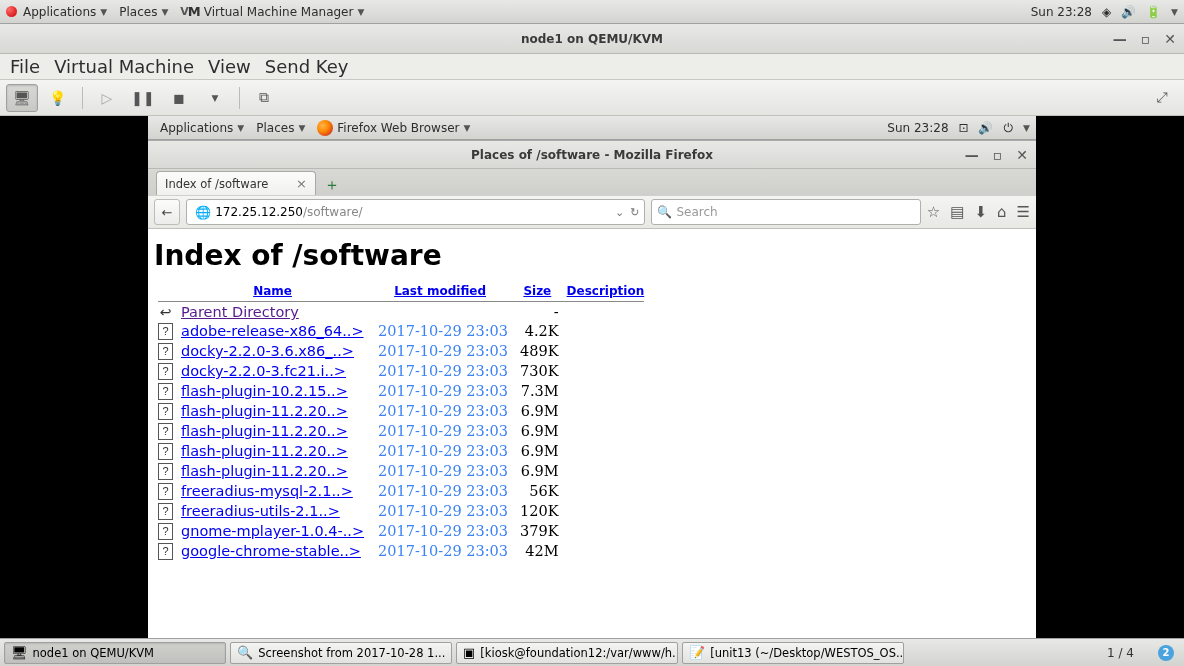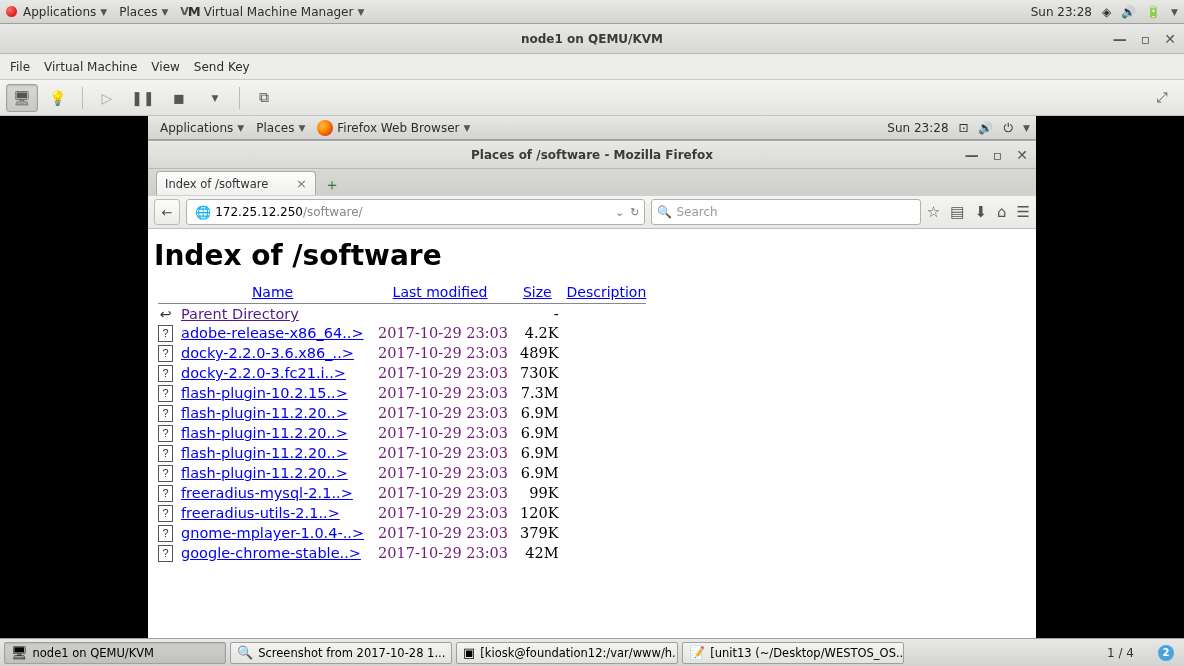--- a/index.html
+++ b/index.html
@@ -12,21 +12,21 @@
 .host-panel .tray { display: flex; align-items: center; gap: 10px; }
 .host-panel .red-dot { width: 11px; height: 11px; background: radial-gradient(circle at 30% 30%, #ff6b6b, #c00); border-radius: 50%; }
 .host-panel .vmm-icon { display:flex; align-items:center; font-weight:bold; font-size:11px; color:#555;}
 .host-panel .vmm-icon b { color:#333; font-size:13px; margin:0 -1px;}
 
 
 .vmm-window { position: absolute; top: 24px; left: 0; right: 0; bottom: 28px; background: #ededea; display: flex; flex-direction: column; }
 .vmm-title { height: 30px; background: linear-gradient(#e8e8e6, #d8d8d5); display: flex; align-items: center; justify-content: center; font-size: 12px; font-weight: bold; color: #3a3a3a; position: relative; border-bottom: 1px solid #b8b8b5; }
 .win-controls { position: absolute; right: 8px; top: 0; bottom: 0; display: flex; align-items: center; gap: 14px; font-size: 14px; color: #555; }
 .win-controls span { cursor: pointer; }
-.vmm-menu { height: 26px; display: flex; align-items: center; gap: 14px; padding: 0 10px; font-size: 12px; color: #2e2e2e; border-bottom: 1px solid #c8c8c5; }
+.vmm-menu { height: 26px; display: flex; align-items: center; gap: 14px; padding: 0 10px; font-size: 18px; color: #2e2e2e; border-bottom: 1px solid #c8c8c5; }
 .vmm-menu span { cursor: pointer; }
 .vmm-toolbar { height: 36px; background: linear-gradient(#f4f4f2, #e4e4e1); border-bottom: 1px solid #c0c0bd; display: flex; align-items: center; padding: 0 6px; gap: 4px; }
 .tb-btn { width: 32px; height: 28px; border: 1px solid transparent; border-radius: 3px; display: flex; align-items: center; justify-content: center; font-size: 14px; color: #555; cursor: pointer; }
 .tb-btn.active { background: linear-gradient(#d8d8d5, #c8c8c5); border-color: #a0a0a0; box-shadow: inset 0 1px 2px rgba(0,0,0,0.15); }
 .tb-btn.disabled { opacity: 0.45; }
 .tb-sep { width: 1px; height: 22px; background: #bbb; margin: 0 4px; }
 
 
 .guest-area { flex: 1; display: flex; background: #000; }
 .black-left, .black-right { background: #000; }
@@ -55,32 +55,32 @@
 .urlbox .path { color: #888; }
 .urlbox .drop { margin-left: auto; display:flex; gap:6px; color:#777; font-size:11px; }
 .searchbox { flex: 0.8; height: 26px; border: 1px solid #b0b0ad; border-radius: 3px; background: #fff; display: flex; align-items: center; padding: 0 6px; font-size: 12px; color: #999; gap: 4px; }
 .nav-icons { display: flex; gap: 10px; color: #555; font-size: 15px; }
 .nav-icons span { cursor: pointer; }
 
 
 .ff-content { flex: 1; background: #fff; overflow: hidden; padding: 10px 6px 0 6px; font-family: "DejaVu Serif", Georgia, serif; }
 .ff-content h1 { font-size: 28px; font-weight: bold; color: #000; margin-bottom: 10px; }
 .listing { border-collapse: collapse; }
-.listing th { font-family: "DejaVu Serif", Georgia, serif; font-size: 14px; font-weight: normal; padding: 2px 4px; }
+.listing th { font-family: "DejaVu Serif", Georgia, serif; font-size: 12px; font-weight: bold; padding: 2px 4px; }
 .listing th a { color: #0000ee; text-decoration: underline; }
 .listing td { font-family: "DejaVu Serif", Georgia, serif; font-size: 14.5px; padding: 1px 4px; vertical-align: middle; white-space: nowrap; }
 .listing td a { color: #0000ee; text-decoration: underline; }
 .listing td a.visited { color: #551a8b; }
 .listing .fi { width: 18px; text-align: center; }
 .file-icon { display: inline-block; width: 15px; height: 17px; border: 1px solid #555; background: #fff; position: relative; font-size: 11px; line-height: 15px; text-align: center; color: #333; font-family: sans-serif; }
 .file-icon::after { content:"?"; }
 .back-icon { display:inline-block; font-size:14px; color:#333; }
 .listing hr { border: none; border-top: 1px solid #888; }
 .listing .size { text-align: right; padding-left: 8px; }
-.listing .date { padding-left: 10px; color: #701a75; }
+.listing .date { padding-left: 10px; color: #3b82f6; }
 
 
 .host-bottom { position: absolute; bottom: 0; left: 0; right: 0; height: 28px; background: linear-gradient(#e8e8e6, #d3d3d0); border-top: 1px solid #a0a0a0; display: flex; align-items: center; padding: 0 4px; gap: 4px; font-size: 11.5px; }
 .task { flex: 0 0 222px; height: 22px; border: 1px solid #a0a0a0; background: linear-gradient(#f4f4f2, #e2e2df); border-radius: 2px; display: flex; align-items: center; padding: 0 6px; gap: 5px; overflow: hidden; white-space: nowrap; cursor: pointer; }
 .task.active { background: linear-gradient(#d0d0cd, #c0c0bd); box-shadow: inset 0 1px 2px rgba(0,0,0,0.12); }
 .task .ticon { font-size: 13px; }
 .ws { margin-left: auto; display: flex; align-items: center; gap: 24px; font-size: 12px; color: #333; padding: 0 6px; }
 .ws .bubble { width: 16px; height: 16px; border-radius: 50%; background: #4aa3df; color: #fff; font-size: 10px; display: flex; align-items: center; justify-content: center; font-weight: bold; }
 
 .caret { font-size: 9px; color: #555; }
@@ -291,21 +291,21 @@
                   <td class="fi"><span class="file-icon"></span></td>
                   <td><a>flash-plugin-11.2.20..&gt;</a></td>
                   <td class="date">2017-10-29 23:03</td>
                   <td class="size">6.9M</td>
                   <td></td>
                 </tr>
                 <tr>
                   <td class="fi"><span class="file-icon"></span></td>
                   <td><a>freeradius-mysql-2.1..&gt;</a></td>
                   <td class="date">2017-10-29 23:03</td>
-                  <td class="size">99K</td>
+                  <td class="size">56K</td>
                   <td></td>
                 </tr>
                 <tr>
                   <td class="fi"><span class="file-icon"></span></td>
                   <td><a>freeradius-utils-2.1..&gt;</a></td>
                   <td class="date">2017-10-29 23:03</td>
                   <td class="size">120K</td>
                   <td></td>
                 </tr>
                 <tr>

